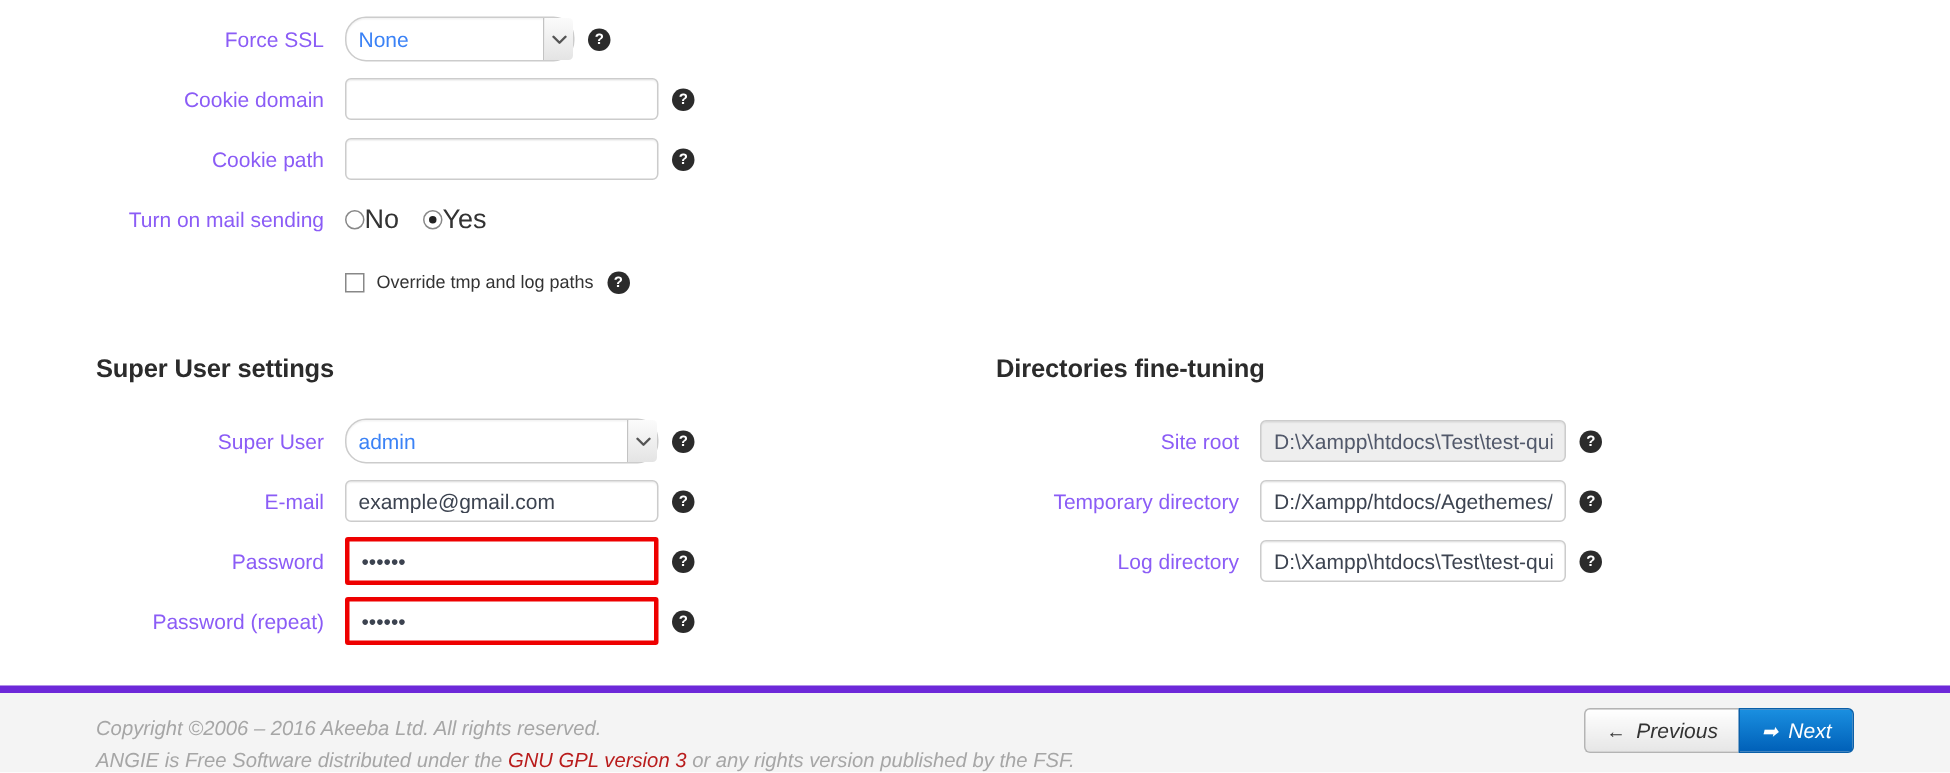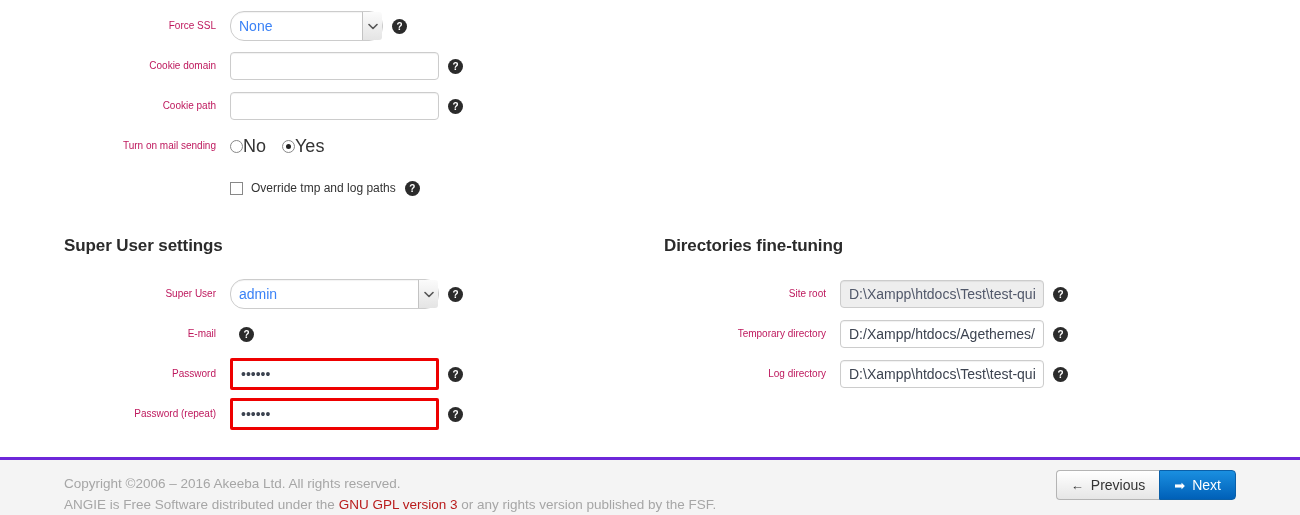--- a/index.html
+++ b/index.html
@@ -25,22 +25,22 @@
 
   
   .form-row {
     display: flex;
     align-items: center;
     margin-bottom: 0;
     height: 40px;
   }
   .form-label {
     text-align: right;
-    color: #be185d;
-    font-size: 10px;
+    color: #8b5cf6;
+    font-size: 14px;
     line-height: 20px;
     padding-right: 14px;
     white-space: nowrap;
     flex: 0 0 auto;
   }
   .field-wrap {
     display: flex;
     align-items: center;
     flex: 0 0 auto;
   }
@@ -167,21 +167,22 @@
   .dir-block { position: absolute; left: 600px; top: 236px; }
   .dir-block .sec-title { margin-left: 64px; margin-bottom: 18px; }
   .dir-block .form-label { width: 240px; }
 
   
   .footer {
     position: absolute;
     left: 0; right: 0; bottom: 0;
     height: 58px;
     background: #f4f4f4;
-    border-top: 3px solid #6d28d9;
+    border-top: 5px solid #6d28d9;
+    font-style: italic;
   }
   .copy {
     position: absolute;
     left: 64px;
     top: 13px;
     color: #a6a6a6;
     font-size: 13.5px;
     line-height: 21px;
   }
   .copy a {
@@ -301,20 +302,21 @@
               </svg>
           </span>
         </div>
         <span class="help">?</span>
       </div>
     </div>
 
     <div class="form-row">
       <div class="form-label">E-mail</div>
       <div class="field-wrap">
+        <input class="txt" style="width: 209px;" type="text" value="example@gmail.com">
         <span class="help">?</span>
       </div>
     </div>
 
     <div class="form-row">
       <div class="form-label">Password</div>
       <div class="field-wrap">
         <input class="txt err" style="width: 209px;" type="text" value="••••••">
         <span class="help">?</span>
       </div>

